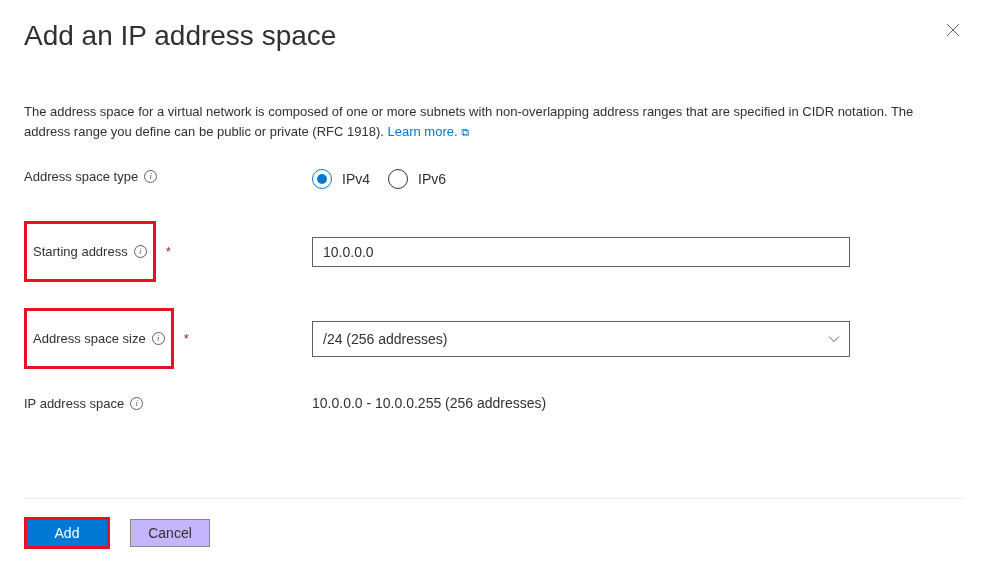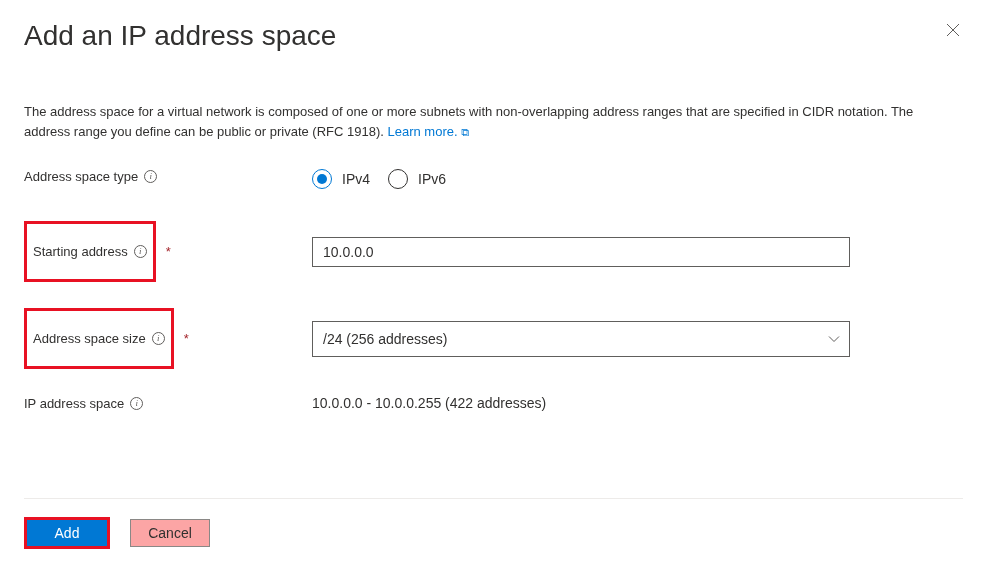--- a/index.html
+++ b/index.html
@@ -191,21 +191,21 @@
       border: none;
       height: 26px;
       min-width: 80px;
       padding: 0 18px;
       font-size: 14px;
       font-family: inherit;
       cursor: pointer;
       display: block;
     }
     .btn-secondary {
-      background: #fca5a5;
+      background: #c4b5fd;
       color: #323130;
       border: 1px solid #8a8886;
       height: 28px;
       min-width: 80px;
       padding: 0 16px;
       font-size: 14px;
       font-family: inherit;
       cursor: pointer;
     }
     .form-row.spaced-top { margin-top: 32px; }
@@ -282,21 +282,21 @@
     </div>
   </div>
 </div>
 
 <div class="form-row" style="margin-top:26px;">
   <div class="label-col">
     <span>IP address space</span>
     <span class="info-icon">i</span>
   </div>
   <div class="control-col">
-    <span class="static-value">10.0.0.0 - 10.0.0.255 (422 addresses)</span>
+    <span class="static-value">10.0.0.0 - 10.0.0.255 (256 addresses)</span>
   </div>
 </div>
 
 <div class="footer">
   <hr class="footer-divider">
   <div class="button-row">
     <span class="btn-primary-wrapper">
       <button class="btn-primary">Add</button>
     </span>
     <button class="btn-secondary">Cancel</button>

